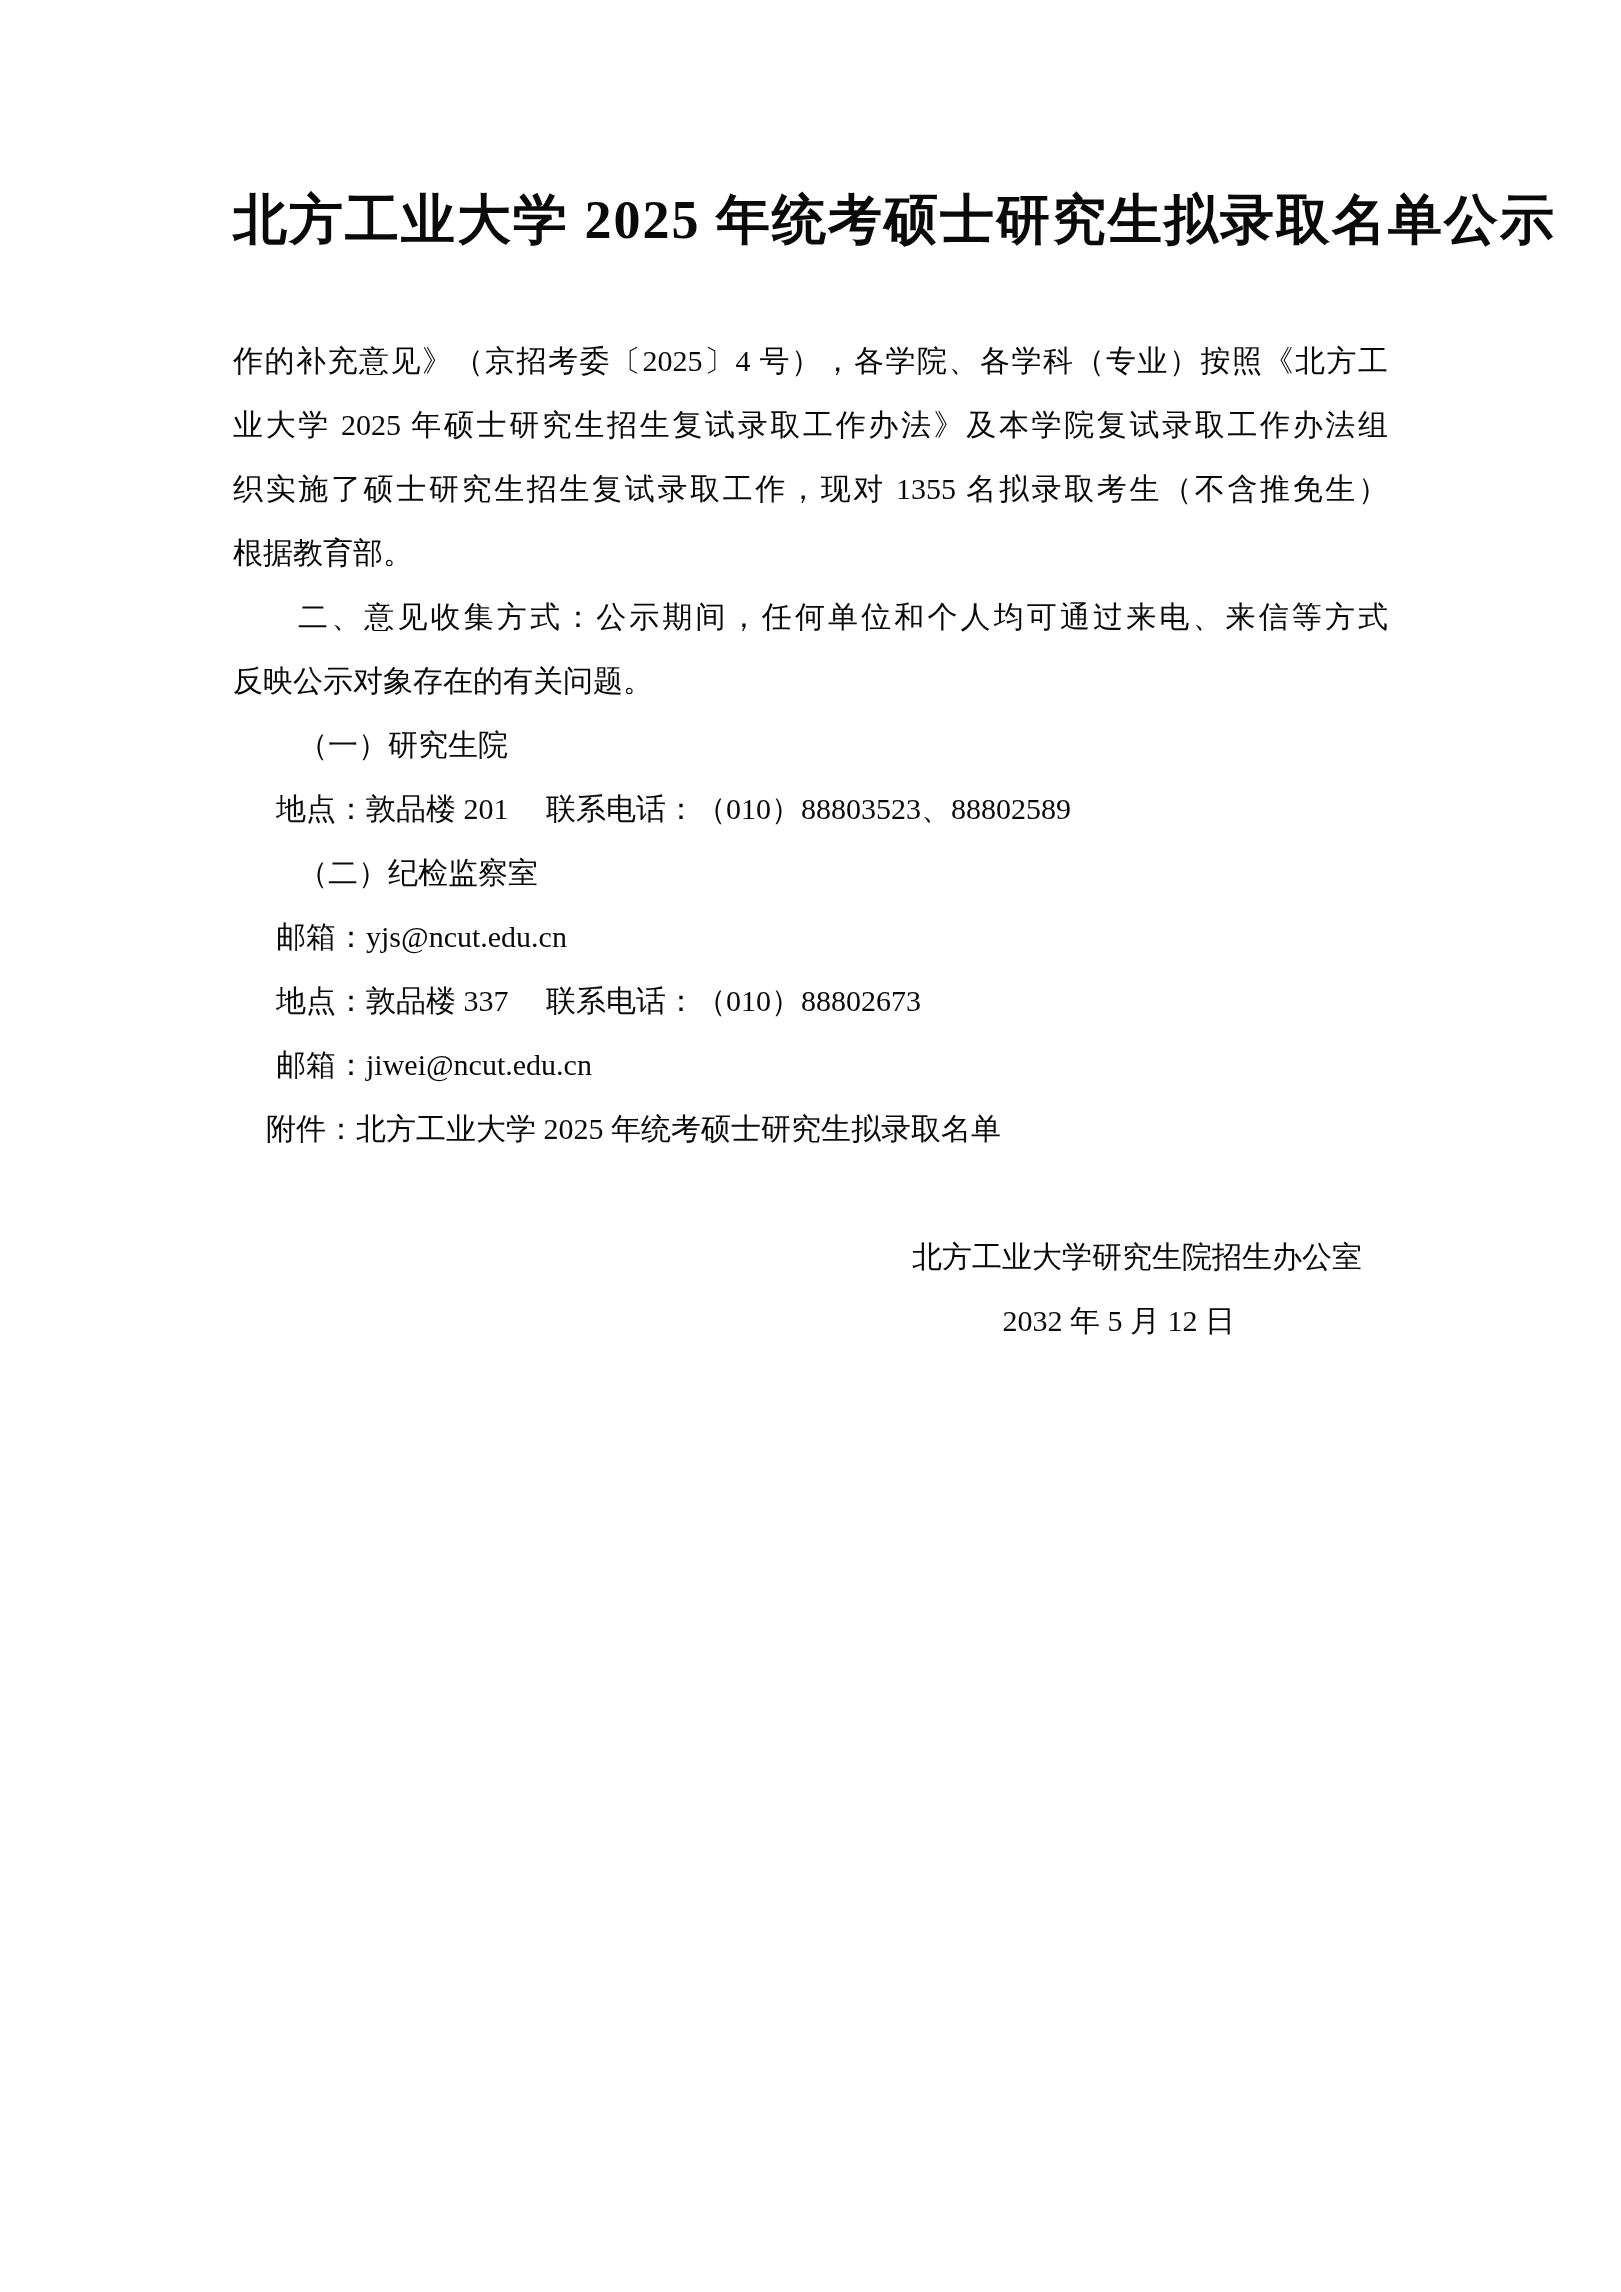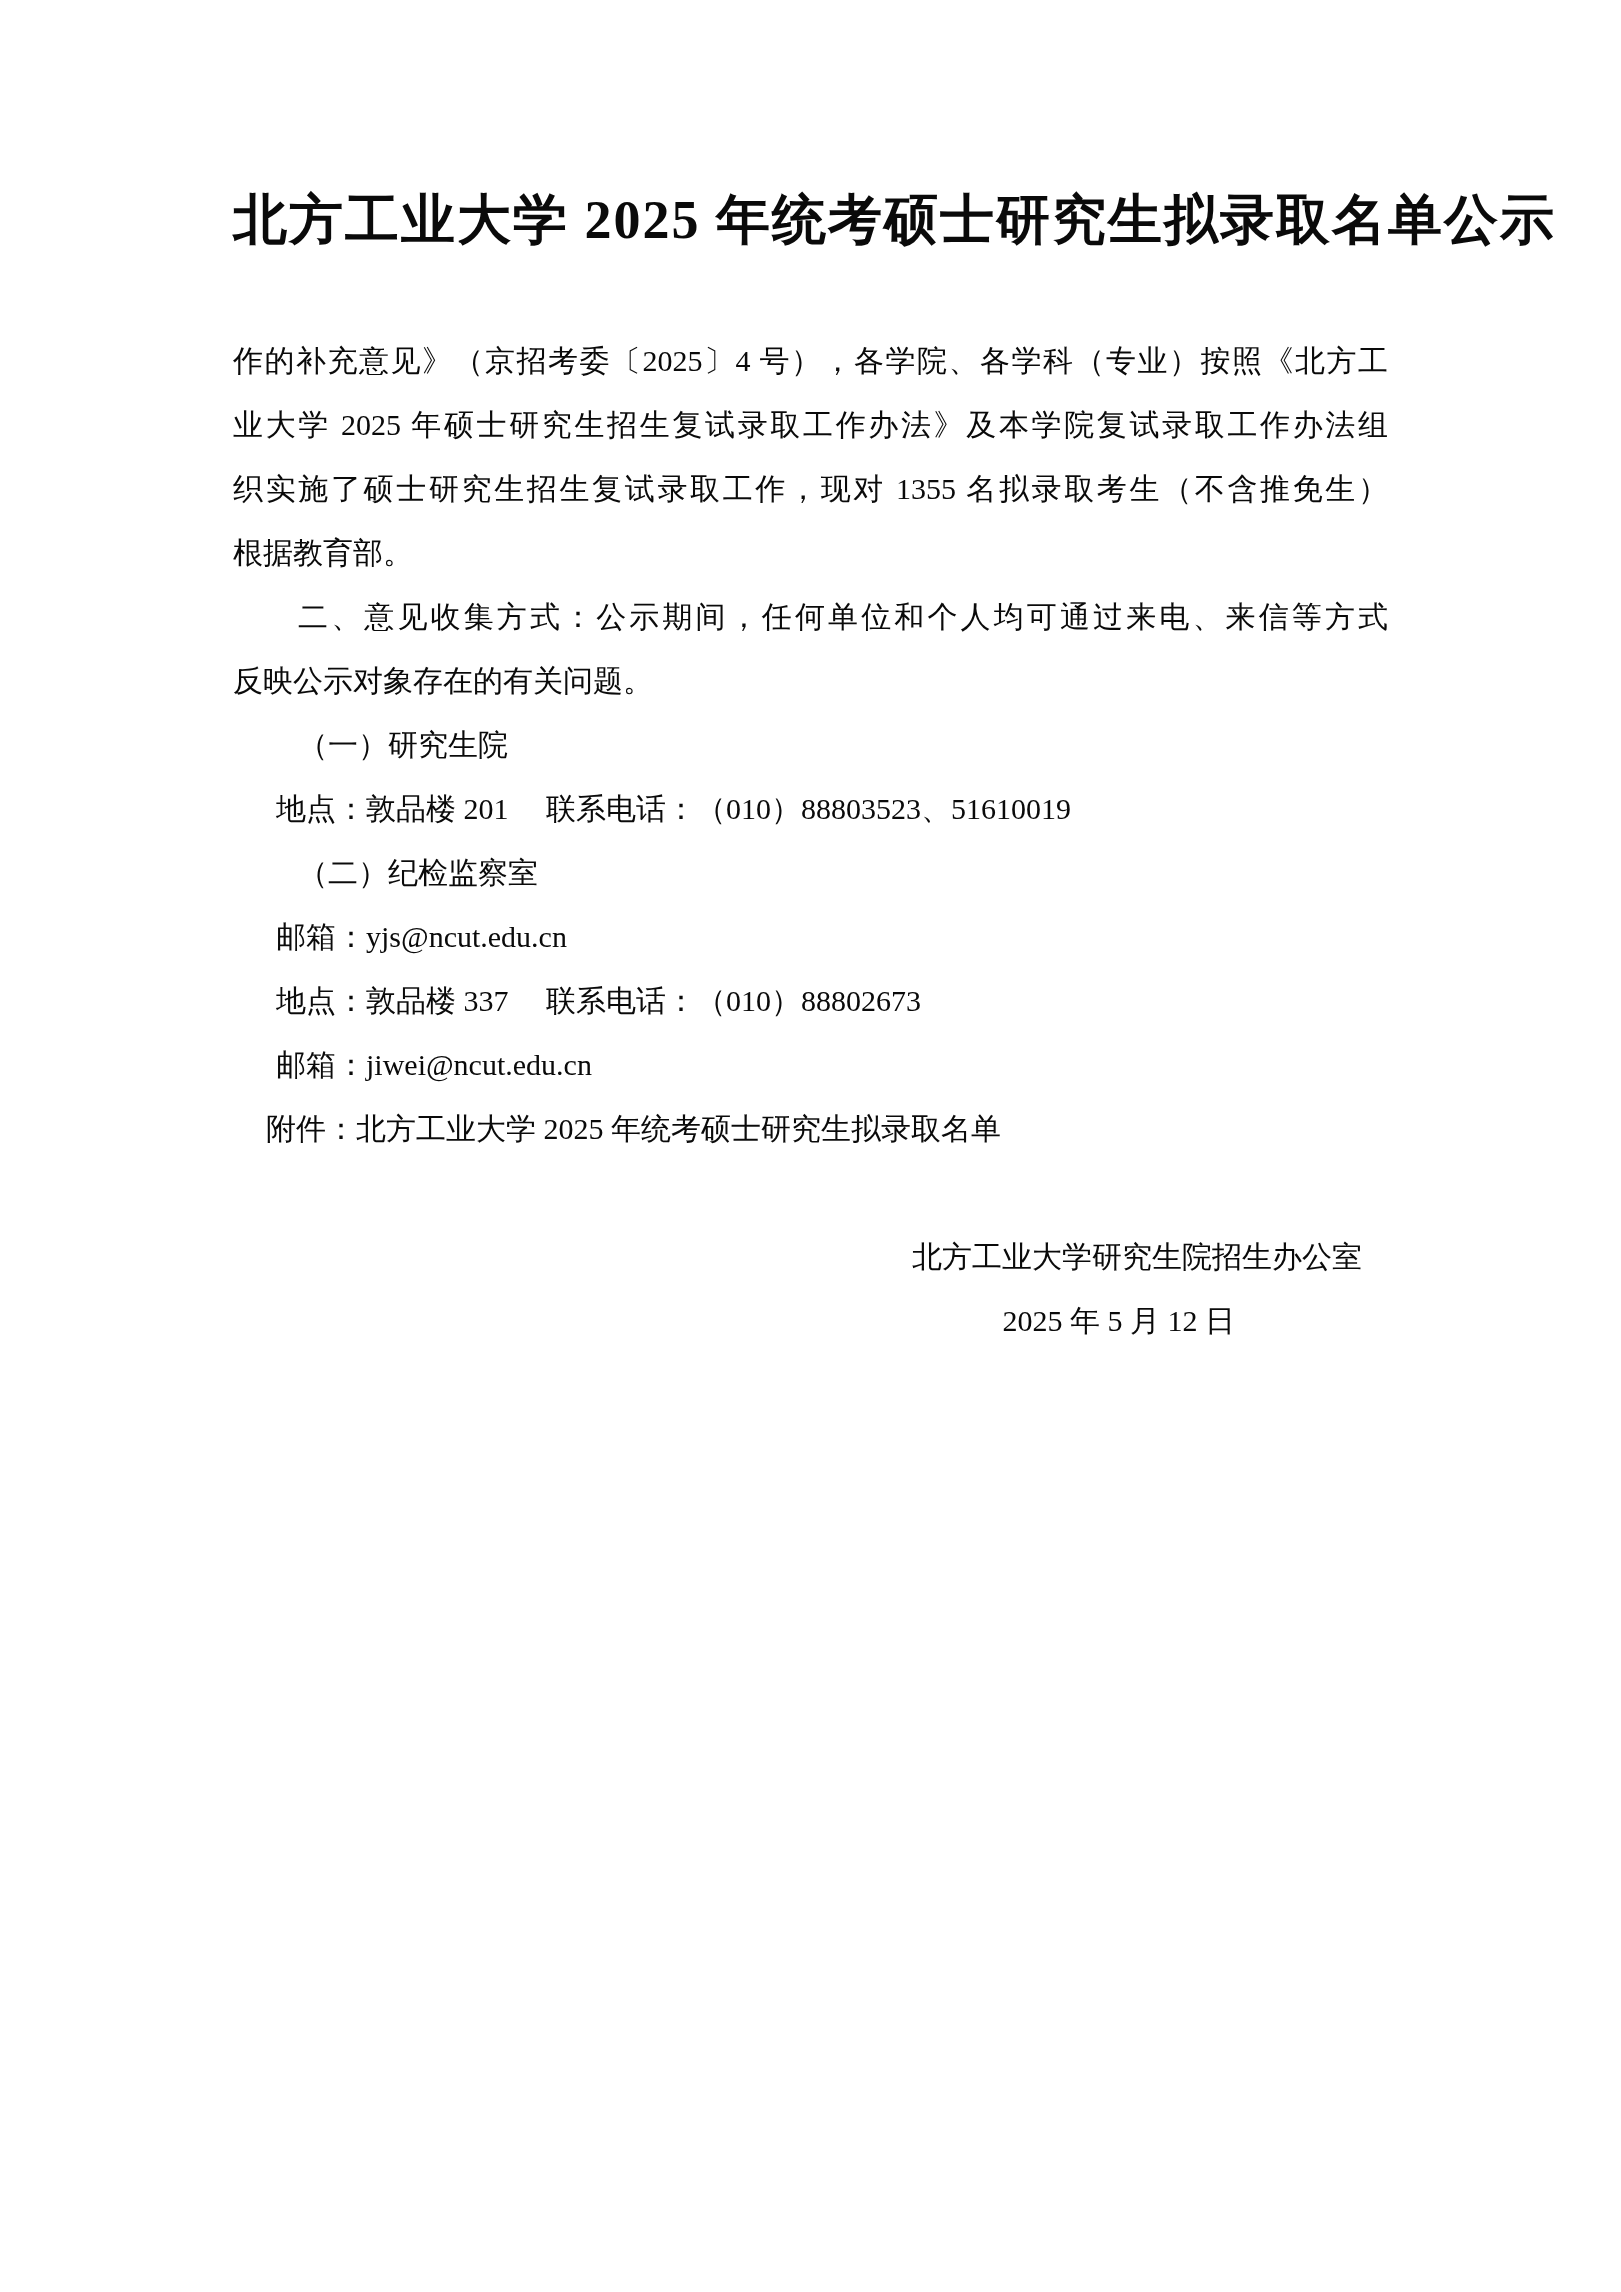--- a/index.html
+++ b/index.html
@@ -81,28 +81,28 @@
     <div class="doc-title">北方工业大学 2025 年统考硕士研究生拟录取名单公示</div>
 
     <div class="doc-body">
       <div class="line justify">作的补充意见》（京招考委〔2025〕4 号），各学院、各学科（专业）按照《北方工</div>
       <div class="line justify">业大学 2025 年硕士研究生招生复试录取工作办法》及本学院复试录取工作办法组</div>
       <div class="line justify">织实施了硕士研究生招生复试录取工作，现对 1355 名拟录取考生（不含推免生）</div>
       <div class="line">根据教育部。</div>
       <div class="line indent-2 justify">二、意见收集方式：公示期间，任何单位和个人均可通过来电、来信等方式</div>
       <div class="line">反映公示对象存在的有关问题。</div>
       <div class="line indent-2">（一）研究生院</div>
-      <div class="line indent-c">地点：敦品楼 201　 联系电话：（010）88803523、51610019</div>
+      <div class="line indent-c">地点：敦品楼 201　 联系电话：（010）88803523、88802589</div>
       <div class="line indent-2">（二）纪检监察室</div>
       <div class="line indent-c">邮箱：yjs@ncut.edu.cn</div>
       <div class="line indent-c">地点：敦品楼 337　 联系电话：（010）88802673</div>
       <div class="line indent-c">邮箱：jiwei@ncut.edu.cn</div>
       <div class="line indent-1">附件：北方工业大学 2025 年统考硕士研究生拟录取名单</div>
 
       <div class="spacer"></div>
 
       <div class="line sig-office">北方工业大学研究生院招生办公室</div>
-      <div class="line sig-date">2025 年 5 月 12 日</div>
+      <div class="line sig-date">2032 年 5 月 12 日</div>
     </div>
 
   </div>
 </div>
 
 
 </body></html>

